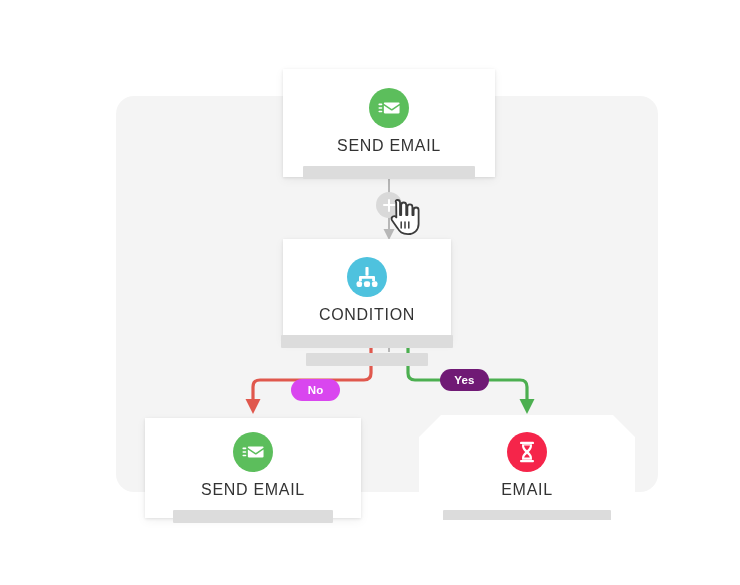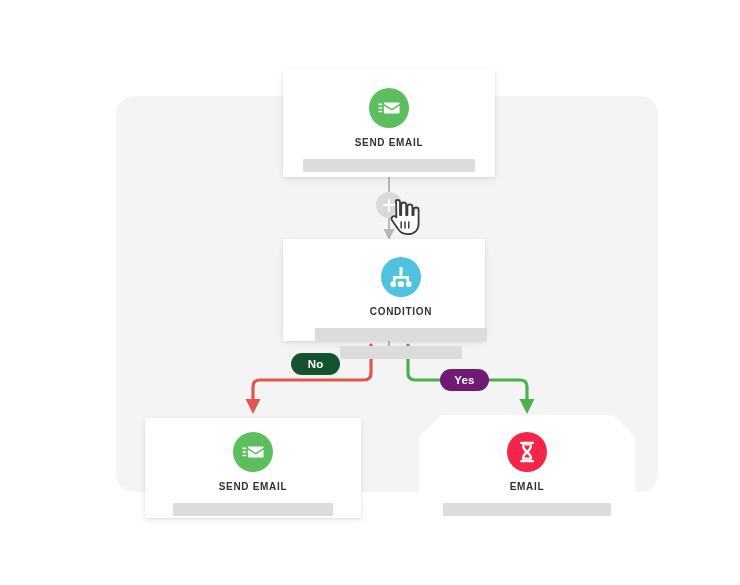--- a/index.html
+++ b/index.html
@@ -72,22 +72,22 @@
     height: 40px;
     border-radius: 50%;
     display: flex;
     align-items: center;
     justify-content: center;
     flex: none;
   }
   .node-icon svg { display: block; }
 
   .node-title {
-    font-size: 10px;
-    font-weight: bold;
+    font-size: 16px;
+    font-weight: normal;
     letter-spacing: 0.7px;
     color: #333333;
     margin-top: 9px;
     text-align: right;
     white-space: nowrap;
   }
 
   .bar {
     background: #dcdcdc;
     height: 13px;
@@ -178,38 +178,38 @@
 
   <div class="cursor" style="left:388px; top:198px;">
     <svg width="34" height="40" viewBox="0 0 34 40">
       <path d="M9.5 2.0c1.4 0 2.5 1.15 2.5 2.55V17.0h1.2V7.0c0-1.4 1.1-2.5 2.5-2.5s2.5 1.1 2.5 2.5v10.0h1.2v-8.1c0-1.4 1.1-2.5 2.5-2.5s2.5 1.1 2.5 2.5v8.1h1.2v-5.0c0-1.4 1.1-2.5 2.5-2.5s2.5 1.1 2.5 2.5v14.0c0 5.9-4.3 10.2-10.6 10.2-6.0 0-8.2-2.3-10.6-6.3L4.0 22.2c-0.75-1.25-0.35-2.85 0.9-3.6 1.2-0.7 2.7-0.35 3.45 0.8l-0.15-14.85C7.0 3.15 8.1 2.0 9.5 2.0z" fill="#ffffff" stroke="#3b3b3b" stroke-width="1.8" stroke-linejoin="round"></path>
       <line x1="13.2" y1="24.0" x2="13.2" y2="30.0" stroke="#3b3b3b" stroke-width="1.5" stroke-linecap="round"></line>
       <line x1="17.0" y1="24.0" x2="17.0" y2="30.0" stroke="#3b3b3b" stroke-width="1.5" stroke-linecap="round"></line>
       <line x1="20.8" y1="24.0" x2="20.8" y2="30.0" stroke="#3b3b3b" stroke-width="1.5" stroke-linecap="round"></line>
     </svg>
   </div>
 
-  <div class="node" style="left:283px; top:239px; width:168px; height:102px;padding-left:34px;">
+  <div class="node" style="left:283px; top:239px; width:168px; height:102px;">
     <div class="node-inner" style="padding:18px 16px 0;">
       <div class="node-icon" style="background:#4ec2de;">
         <svg width="22" height="22" viewBox="0 0 24 24" fill="#ffffff">
           <rect x="10.3" y="1.0" width="3.4" height="9.6" rx="0.9"></rect>
           <path d="M4.6 11.0h14.8c0.75 0 1.35 0.6 1.35 1.35v4.0h-3.1v-2.45H6.35v2.45h-3.1v-4.0C3.25 11.6 3.85 11.0 4.6 11.0z"></path>
           <rect x="8.7" y="16.6" width="6.6" height="6.4" rx="2.2"></rect>
           <rect x="0.6" y="16.6" width="6.0" height="6.4" rx="2.2"></rect>
           <rect x="17.4" y="16.6" width="6.0" height="6.4" rx="2.2"></rect>
         </svg>
       </div>
       <div class="node-title">CONDITION</div>
       <div class="bar" style="width:172px; margin-top:11px;"></div>
       <div class="bar" style="width:122px; margin-top:5px;"></div>
     </div>
   </div>
 
-  <div class="pill" style="left:291px; top:353px; width:49px; background:#14532d;">
+  <div class="pill" style="left:291px; top:379px; width:49px; background:#d946ef;">
     <span>No</span>
   </div>
 
   <div class="pill" style="left:440px; top:369px; width:49px; background:#701a75;">
     <span>Yes</span>
   </div>
 
   <div class="node" style="left:145px; top:418px; width:216px; height:100px;">
     <div class="node-inner" style="padding:14px 16px 0;">
       <div class="node-icon" style="background:#5cbe5c;">

